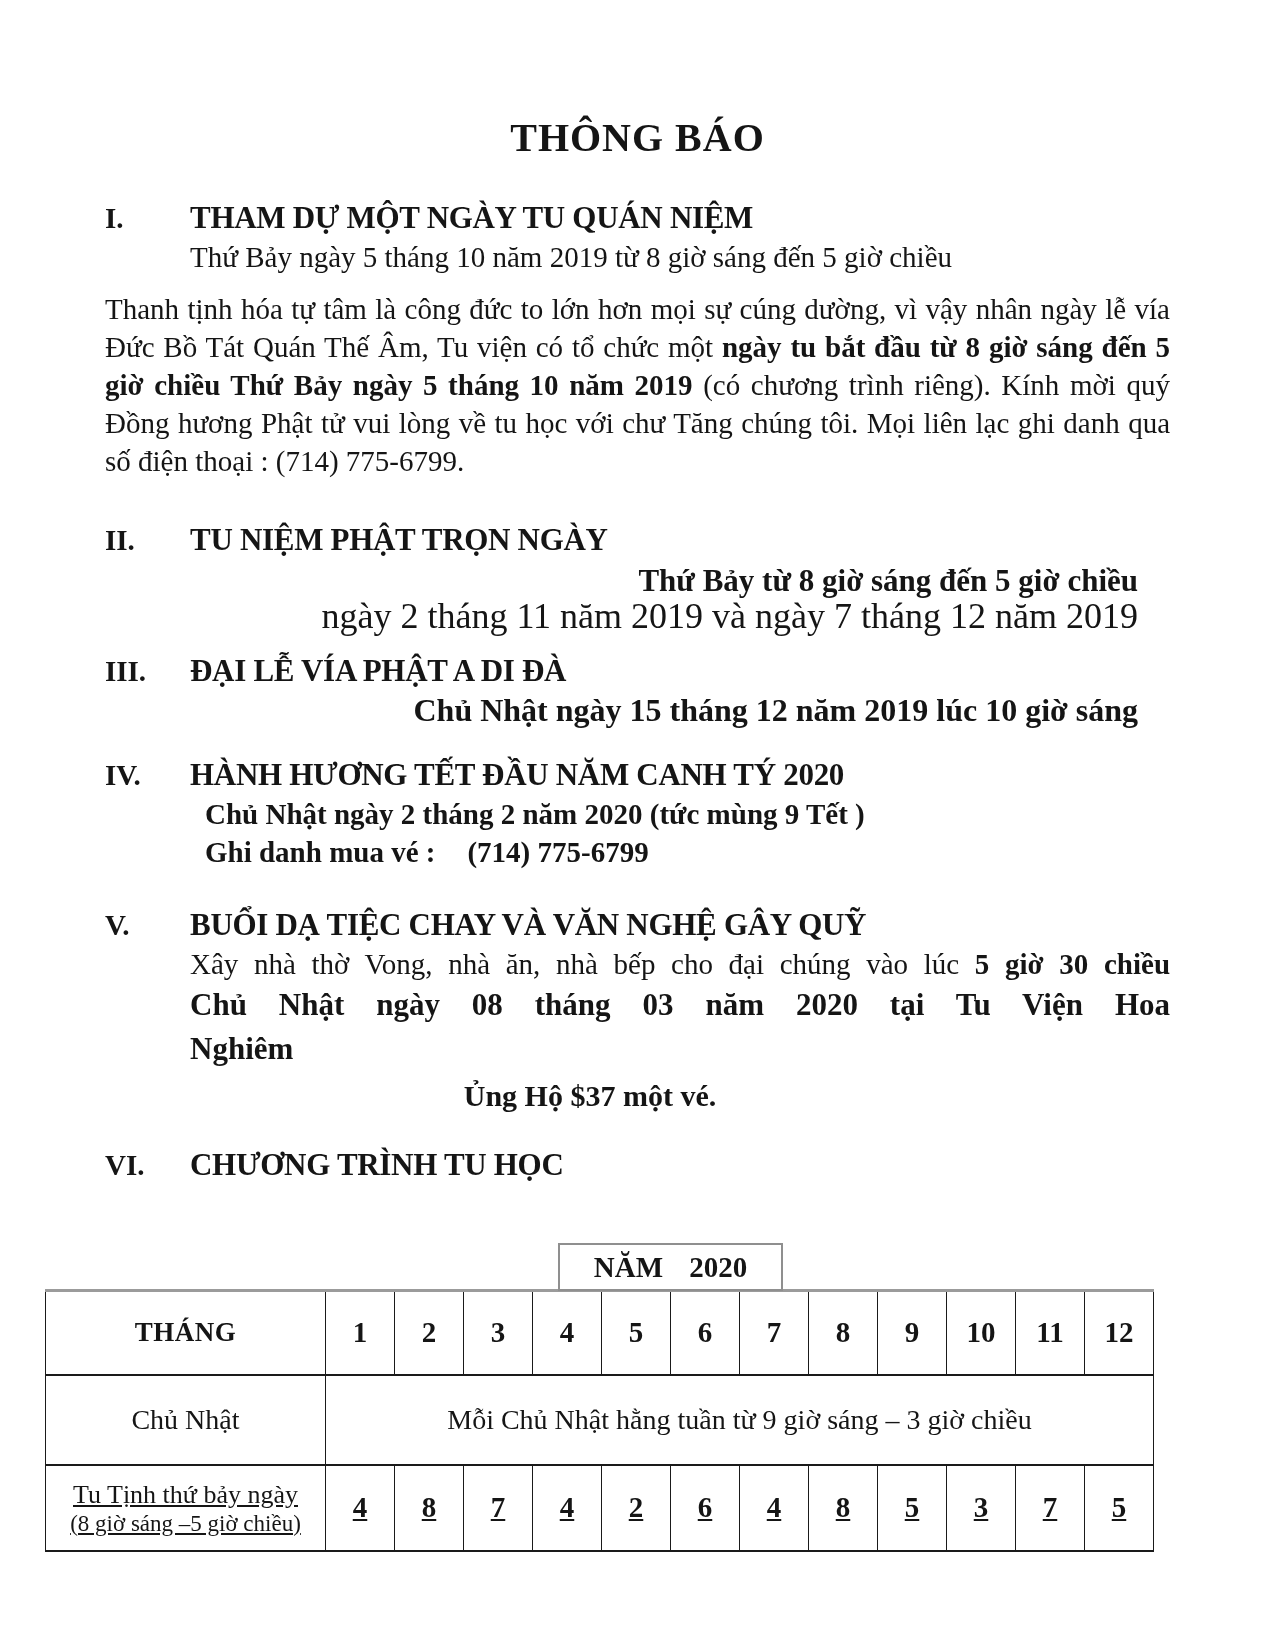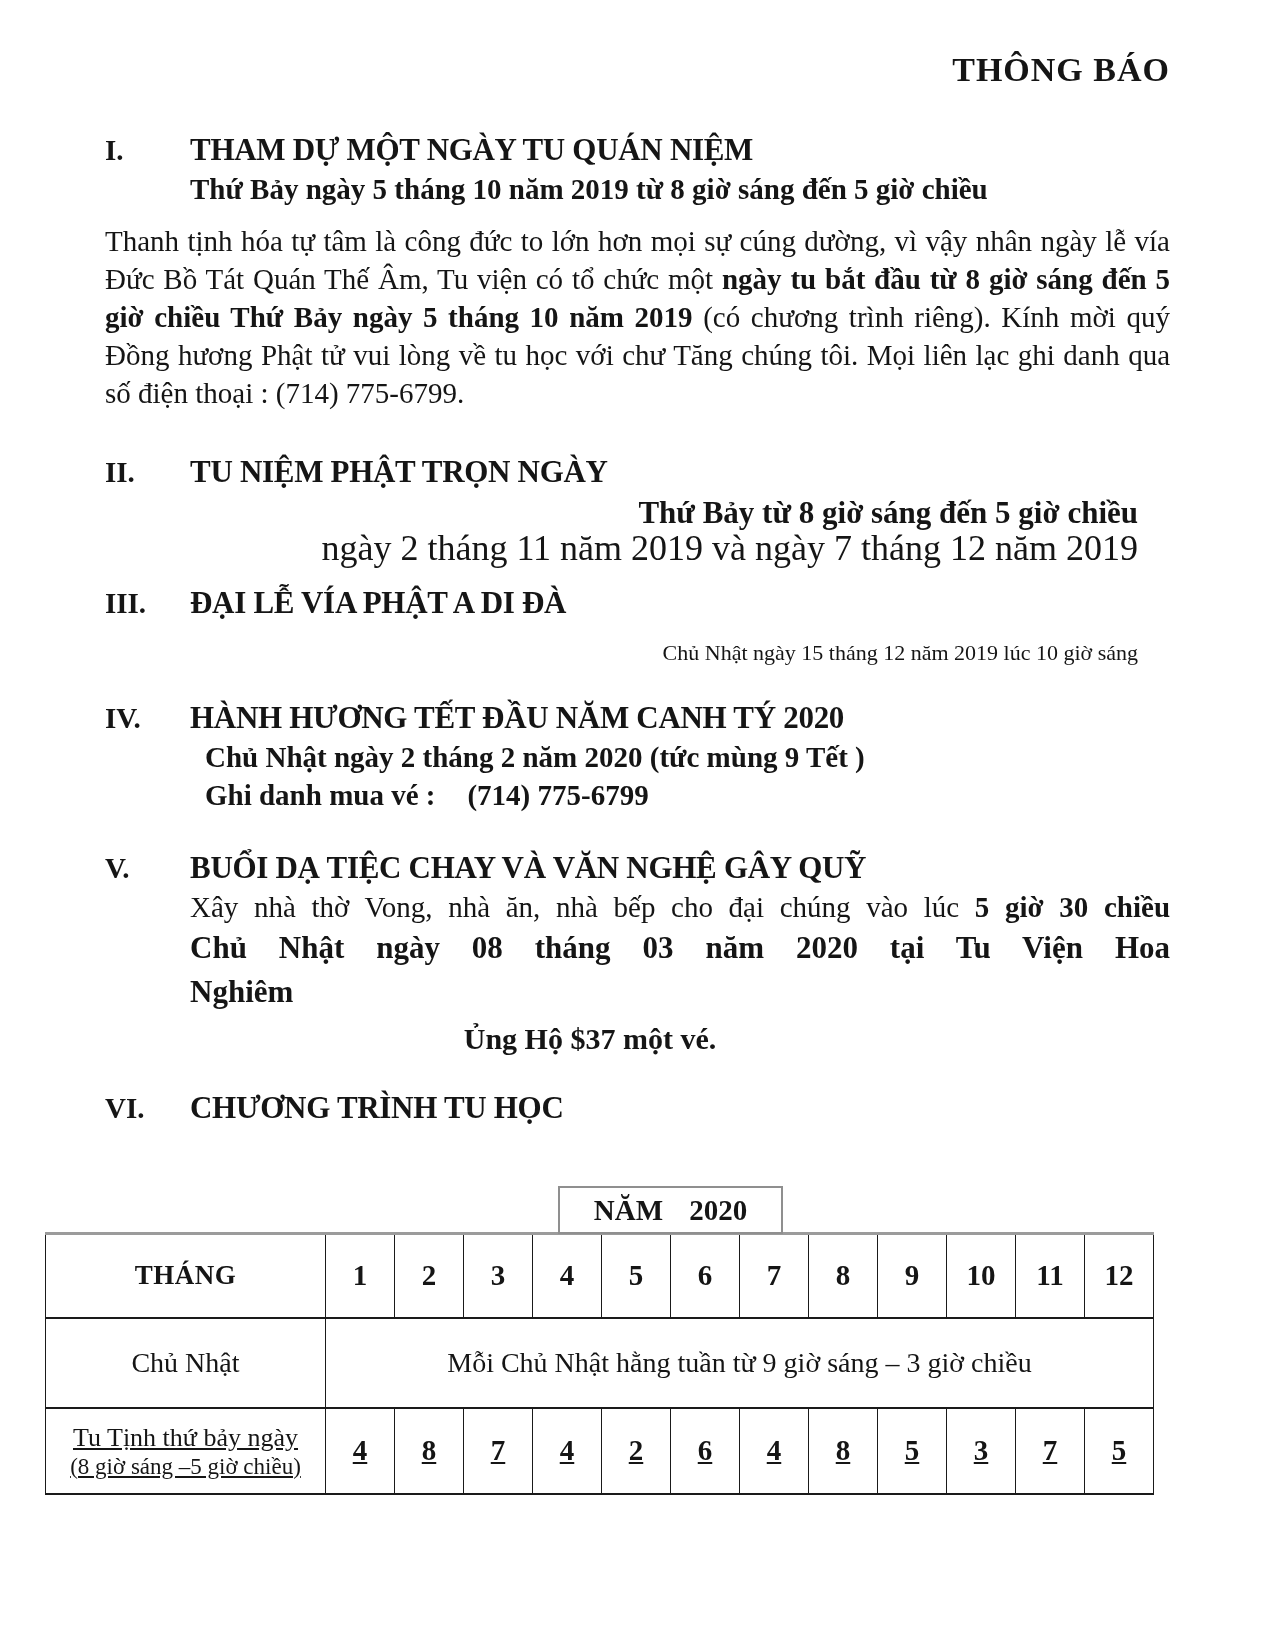--- a/index.html
+++ b/index.html
@@ -8,23 +8,23 @@
     width: 1275px; height: 1650px;
     background: #ffffff;
     color: #151515;
     font-family: "Liberation Serif", "DejaVu Serif", serif;
     overflow: hidden;
   }
   .page { position: relative; width: 1275px; height: 1650px; }
   .content { padding: 0 105px; }
 
   .doc-title {
-    margin-top: 52px;
-    text-align: right;
-    font-size: 34px;
+    margin-top: 120px;
+    text-align: center;
+    font-size: 40px;
     font-weight: bold;
     letter-spacing: 1px;
     line-height: 36px;
   }
 
   .section { margin-top: 0; }
   .sec-head { display: flex; align-items: baseline; }
   .numeral {
     flex: 0 0 85px;
     font-weight: bold;
@@ -32,36 +32,36 @@
   }
   .sec-title {
     font-weight: bold;
     font-size: 31px;
     letter-spacing: -0.3px;
     line-height: 40px;
   }
   .indent { margin-left: 85px; }
 
   .s1-subtitle {
-    font-weight: bold;
+    font-weight: normal;
     font-size: 29px;
     line-height: 38px;
   }
   .s1-para {
     margin-top: 14px;
     font-size: 29px;
     line-height: 38px;
     text-align: justify;
   }
   .s1-para .bold { font-weight: bold; }
 
   .right-block { text-align: right; padding-right: 32px; }
   .s2-sub-bold { font-weight: bold; font-size: 31px; line-height: 38px; margin-top: 2px; }
   .s2-line2 { font-size: 36px; line-height: 33px; }
-  .s3-line { font-size: 22px; line-height: 34px; margin-top: 13px; }
+  .s3-line { font-size: 32px; line-height: 34px; margin-top: 2px; font-weight: bold; }
 
   .s4-line { margin-left: 100px; font-weight: bold; font-size: 29px; line-height: 38px; }
   .s4-value { margin-left: 32px; }
 
   .s5-line1 {
     margin-left: 85px;
     font-size: 29px;
     line-height: 38px;
     text-align: justify;
     text-align-last: justify;

